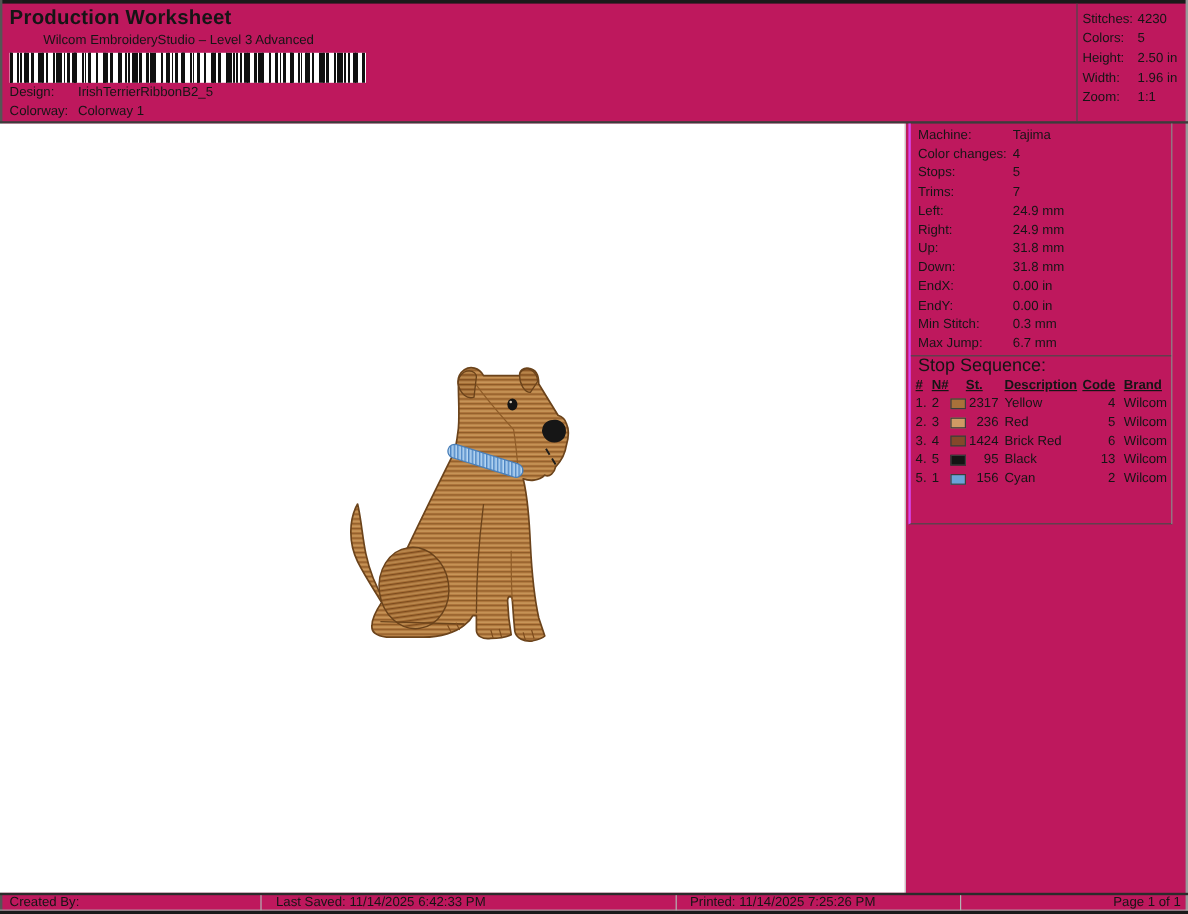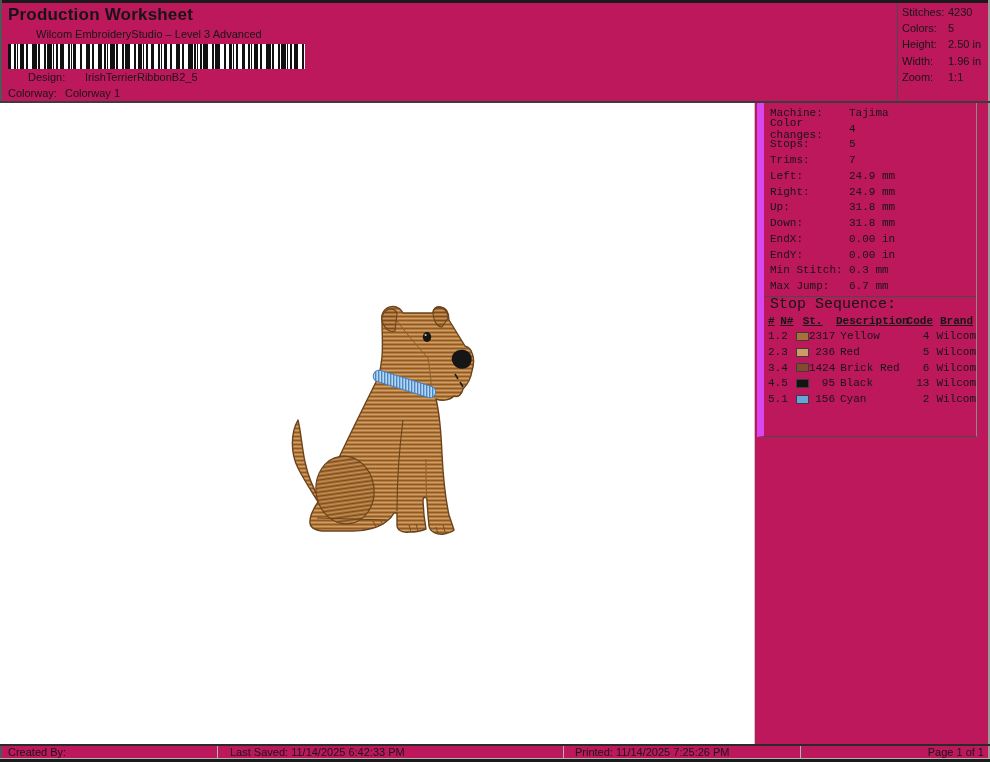--- a/index.html
+++ b/index.html
@@ -13,27 +13,27 @@
   .barcode{position:absolute;left:8px;top:44px;width:297px;height:25px;background:#fff;
     background-image:
       repeating-linear-gradient(90deg,#101010 0 2px,transparent 2px 6px),
       repeating-linear-gradient(90deg,#101010 0 1px,transparent 1px 9px),
       repeating-linear-gradient(90deg,#101010 0 3px,transparent 3px 13px);}
   .hrow{position:absolute;left:8px;font-size:11px;}
   .hrow .lbl{display:inline-block;width:57px;}
 
   
   .stats{position:absolute;left:897px;top:3px;width:91px;height:98px;padding-top:3px;}
-  .srow{display:flex;height:16.2px;align-items:flex-start;font-size:11px;padding-left:5px;}
+  .srow{display:flex;height:16.2px;align-items:flex-end;font-size:11px;padding-left:5px;}
   .srow .lbl{width:46px;}
   .srow .val{flex:1;}
 
   
   .panel{position:absolute;left:757px;top:103px;width:220px;height:334px;
-         border-left:7px solid #d946ef;border-right:1px solid #8a8a8a;border-bottom:1px solid #4a4a4a;box-sizing:border-box;font-family:Liberation Mono, monospace;}
+         border-left:2px solid #d946ef;border-right:1px solid #8a8a8a;border-bottom:1px solid #4a4a4a;box-sizing:border-box;}
   .mrow{display:flex;height:15.75px;align-items:center;font-size:11px;padding-left:6px;}
   .mrow .lbl{width:79px;}
   .mrow .val{flex:1;}
   .machine-rows{padding-top:2px;}
   .stop-title{height:16px;line-height:16px;border-top:1px solid #4a4a4a;margin-top:2px;
               padding-left:6px;font-size:15px;}
   .stoptable{padding-left:4px;}
   .strow{display:flex;align-items:center;height:15.7px;font-size:11px;}
   .strow.head{font-weight:bold;height:15.5px;}
   .strow.head span{text-decoration:underline;}
@@ -62,21 +62,21 @@
   <div class="hline" style="left:0;top:0;width:990px;height:3px;background:#1a1a1a;"></div>
   <div class="vline" style="left:0;top:0;width:2px;height:762px;background:#555;"></div>
   <div class="vline" style="left:988px;top:0;width:2px;height:762px;background:#9a9a9a;"></div>
   <div class="hline" style="left:0;top:101px;width:990px;height:2px;background:#3c3c3c;"></div>
   <div class="vline" style="left:897px;top:3px;width:1px;height:98px;background:#4a4a4a;"></div>
   <div class="vline" style="left:754px;top:103px;width:1px;height:641px;background:#c6c6c6;"></div>
 
   <div class="title">Production Worksheet</div>
   <div class="subtitle">Wilcom EmbroideryStudio – Level 3 Advanced</div>
   <div class="barcode"></div>
-  <div class="hrow" style="top:71px;margin-left:20px;">
+  <div class="hrow" style="top:71px;">
     <span class="lbl">Design:</span><span>IrishTerrierRibbonB2_5</span>
   </div>
   <div class="hrow" style="top:87px;">
     <span class="lbl">Colorway:</span><span>Colorway 1</span>
   </div>
 
   <div class="stats">
     <div class="srow">
         <span class="lbl">Stitches:</span>
         <span class="val">4230</span>

